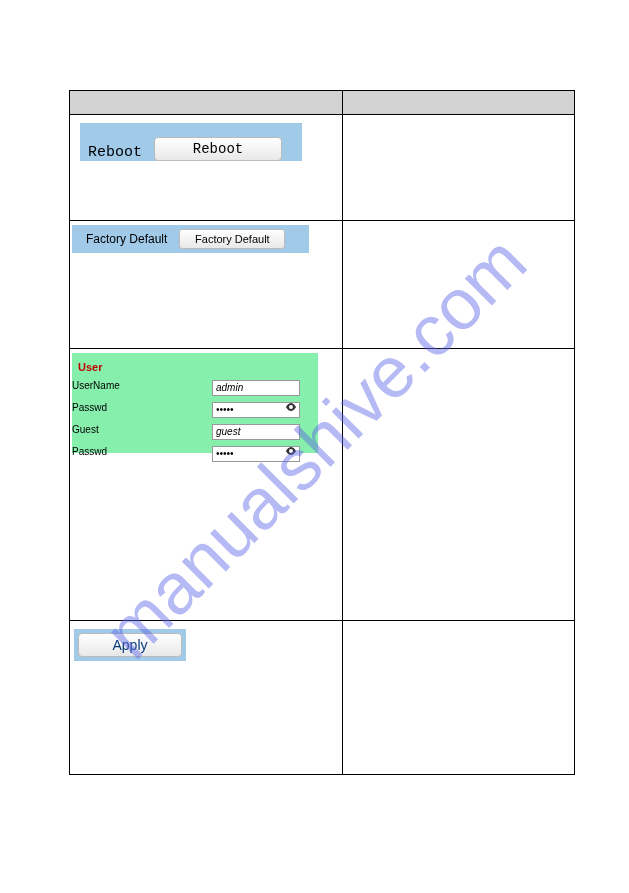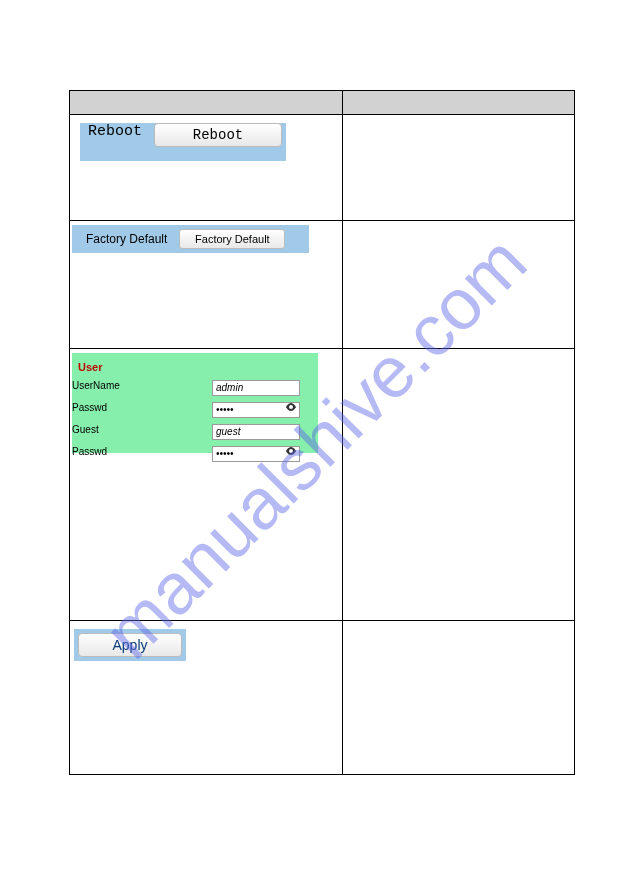--- a/index.html
+++ b/index.html
@@ -37,25 +37,25 @@
     vertical-align: top;
     padding: 0;
   }
   .header-row td { height: 24px; background: #d2d2d2; }
   .col-left { width: 272px; }
   .col-right { width: 232px; }
   
   .row1-left { height: 106px; }
   .reboot-panel {
     margin: 8px 0 0 10px;
-    width: 206px;
+    width: 222px;
     height: 38px;
     background: #a0cae8;
     display: flex;
-    align-items: flex-start;
+    align-items: flex-end;
     padding-left: 8px;
   }
   .reboot-label {
     font-family: "Courier New", monospace;
     font-size: 15px;
     color: #000;
     margin-right: 12px;
   }
   .reboot-btn {
     width: 128px;

